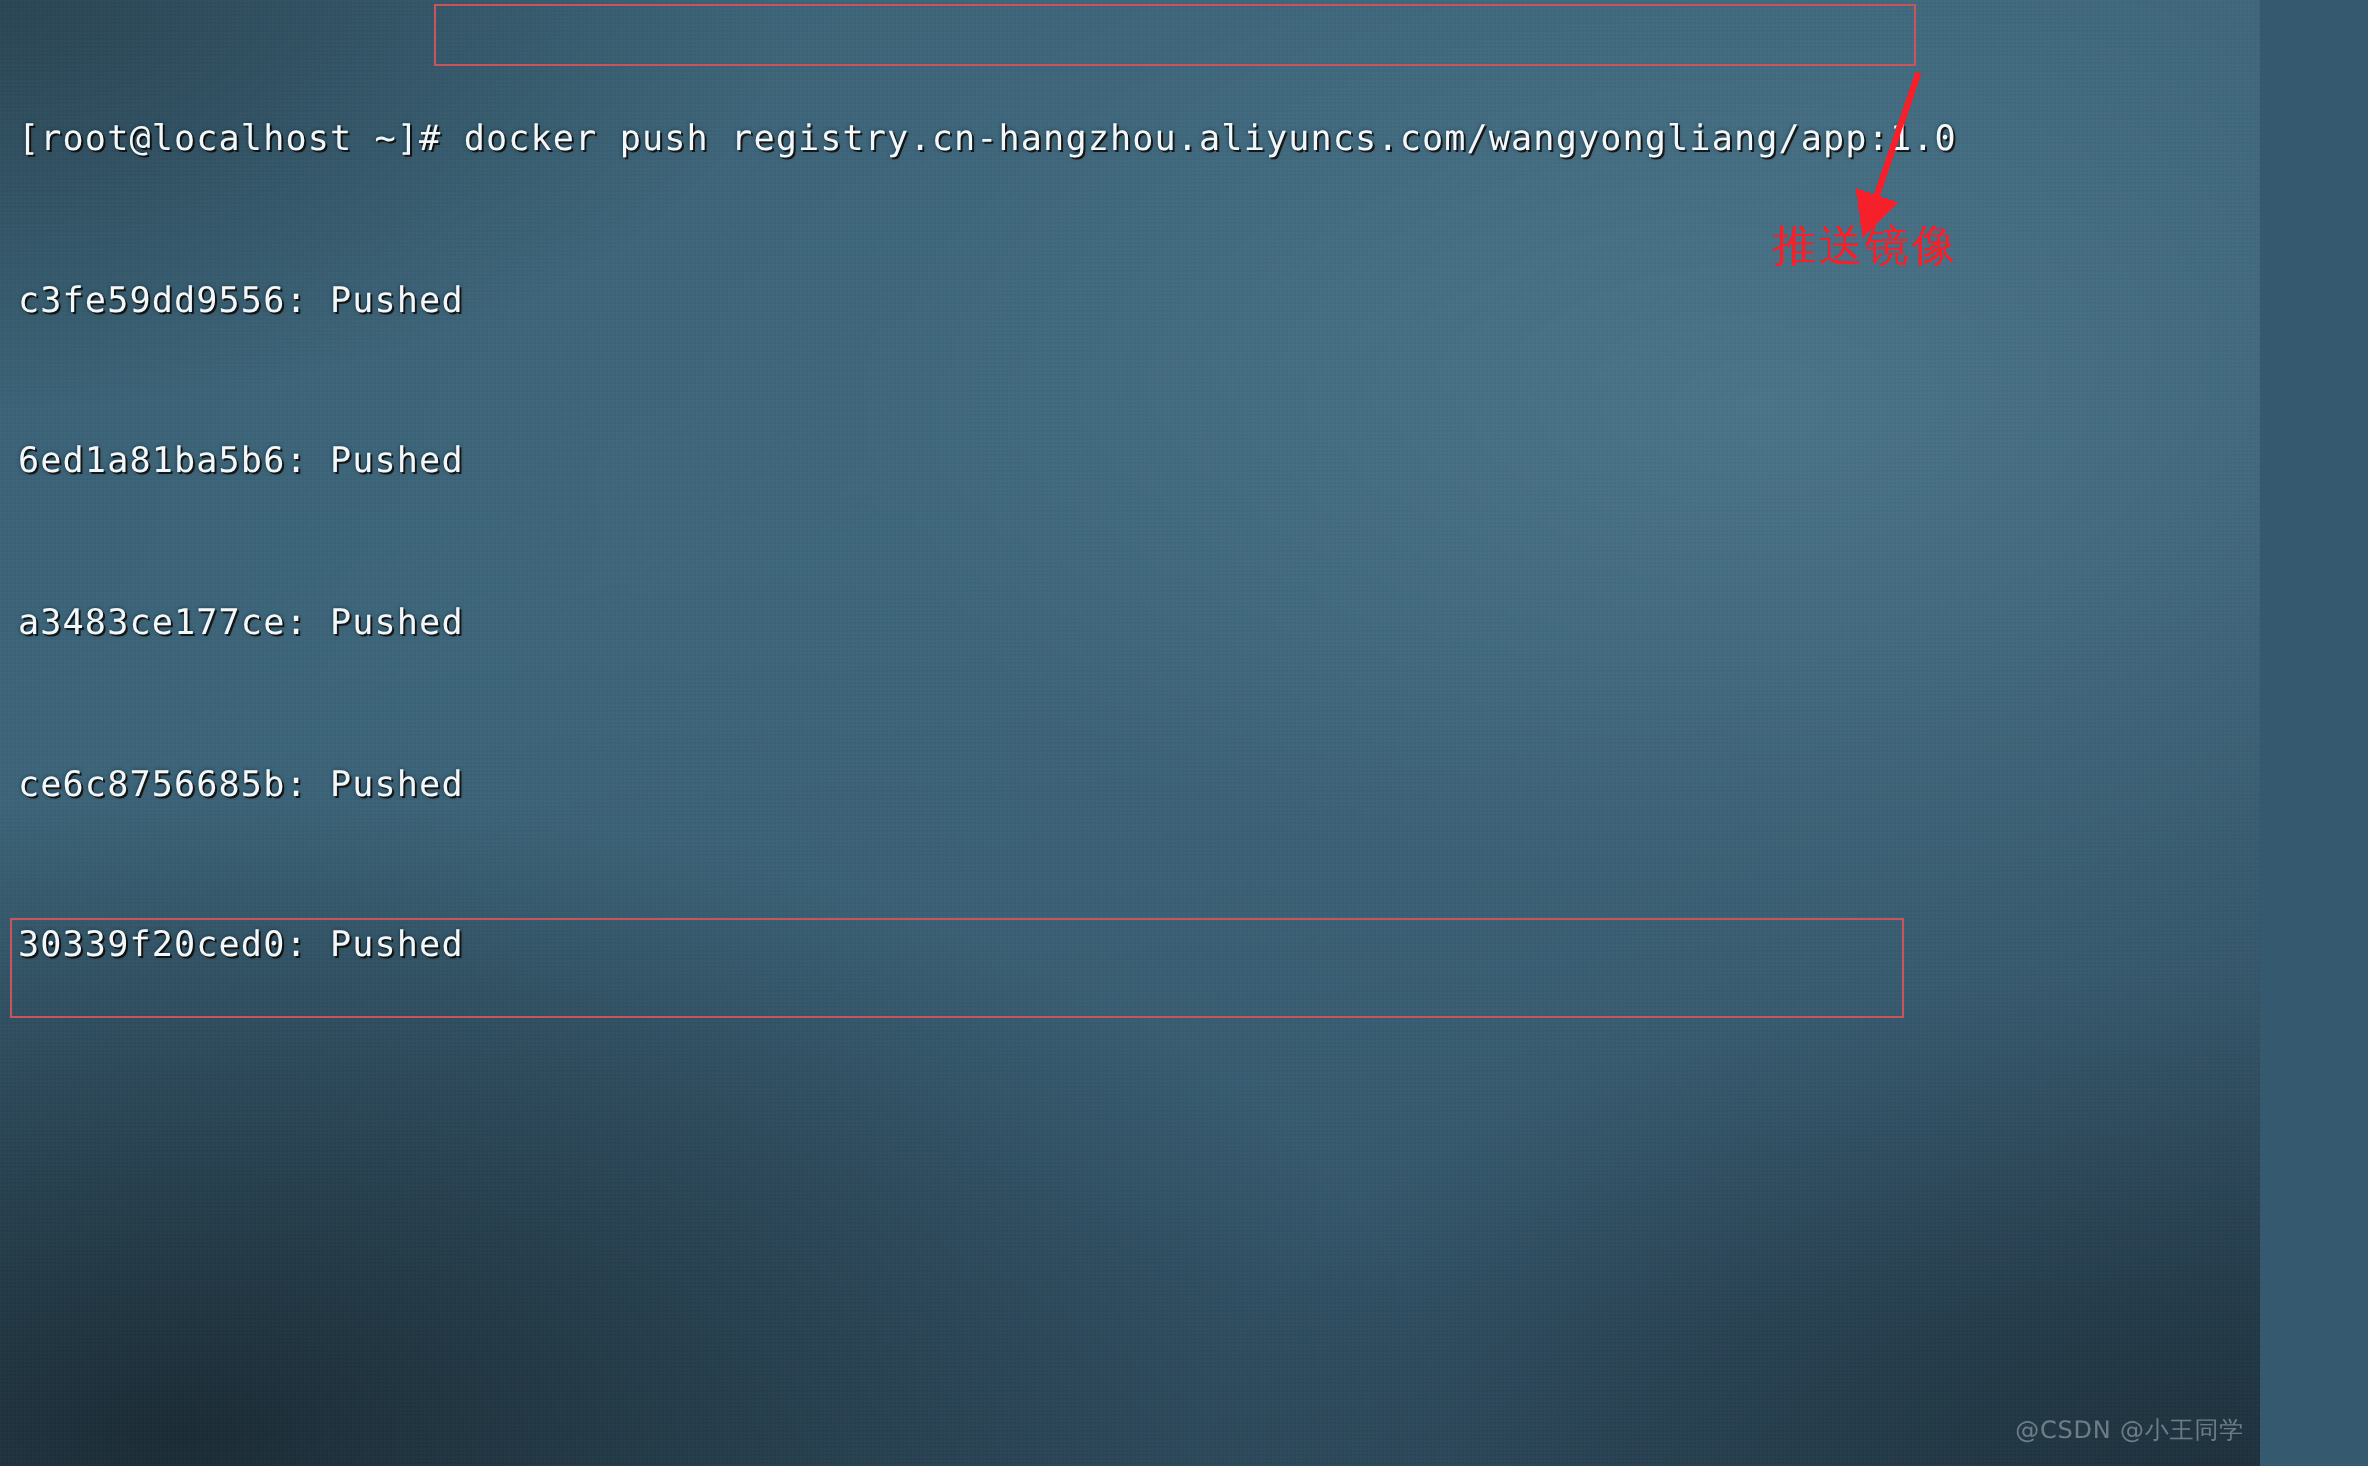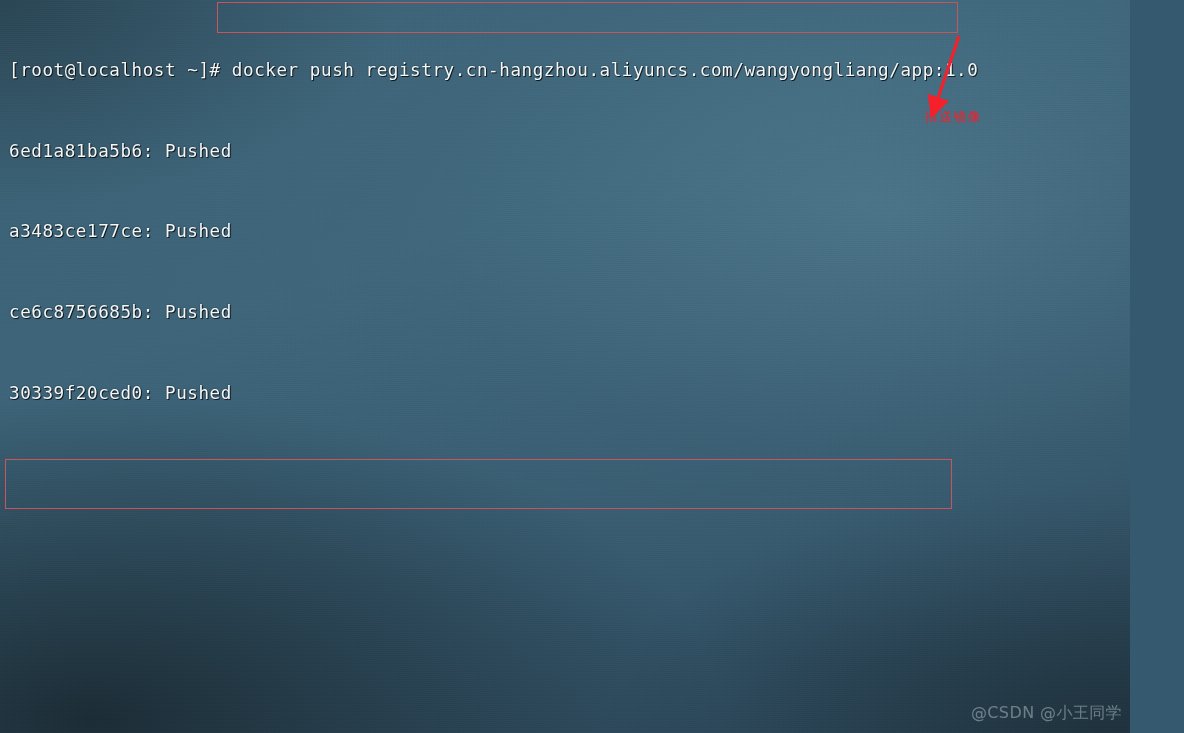--- a/index.html
+++ b/index.html
@@ -56,49 +56,50 @@
     pointer-events:none;
   }
   #box-cmd { left:217px; top:2px; width:741px; height:31px; }
   #box-row { left:5px; top:459px; width:947px; height:50px; }
 
   
   #arrow { position:absolute; left:885px; top:28px; width:110px; height:95px; z-index:5; }
 
   #annot-label {
     position:absolute;
-    left:925px; top:108px;
+    left:886px; top:108px;
     color:#f5202a;
     font-family:"DejaVu Sans","Liberation Sans",sans-serif;
-    font-size:13px;
+    font-size:22px;
     letter-spacing:1.2px;
     z-index:5;
     white-space:nowrap;
   }
 
   #watermark {
     position:absolute;
     right:8px; bottom:9px;
     font-family:"DejaVu Sans","Liberation Sans",sans-serif;
-    font-size:16px;
+    font-size:12px;
     color:rgba(212,224,230,0.42);
     letter-spacing:0.4px;
     z-index:6;
     white-space:nowrap;
   }
 </style>
 </head>
 <body>
 
 <div id="screen">
 
   <div id="noise"></div>
 
   <div id="term">
     <div class="line">[root@localhost ~]# docker push registry.cn-hangzhou.aliyuncs.com/wangyongliang/app:1.0</div>
+    <div class="line">c3fe59dd9556: Pushed</div>
     <div class="line">6ed1a81ba5b6: Pushed</div>
     <div class="line">a3483ce177ce: Pushed</div>
     <div class="line">ce6c8756685b: Pushed</div>
     <div class="line">30339f20ced0: Pushed</div>
     
     
     
     
     
     

